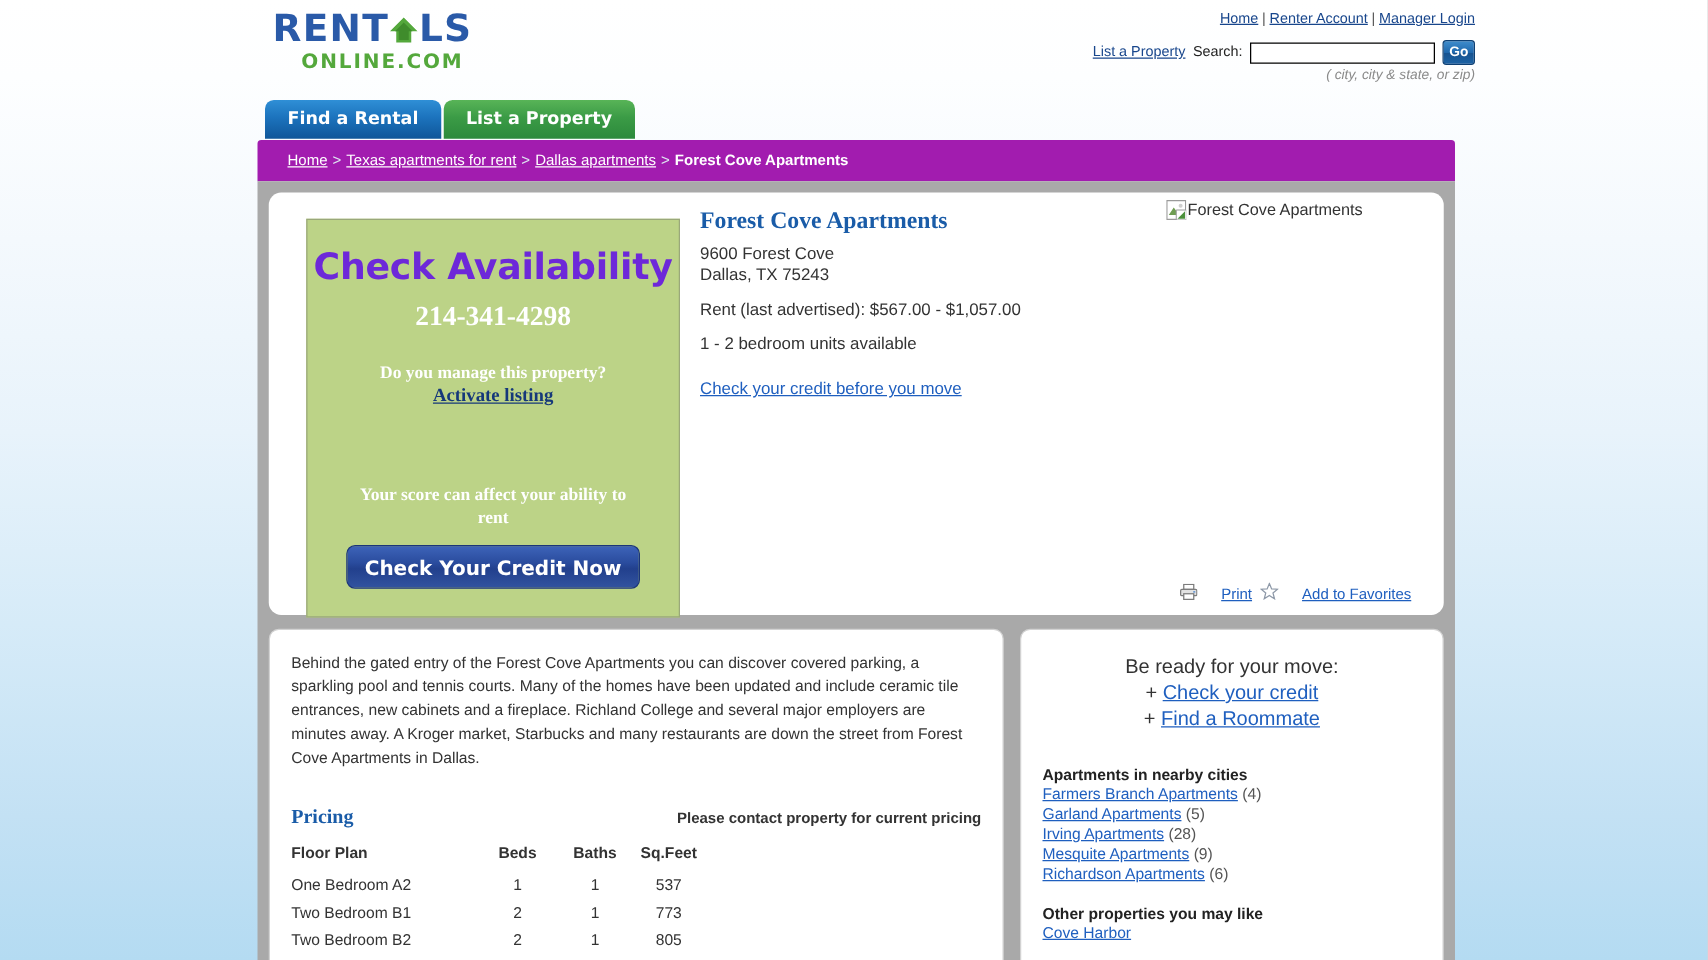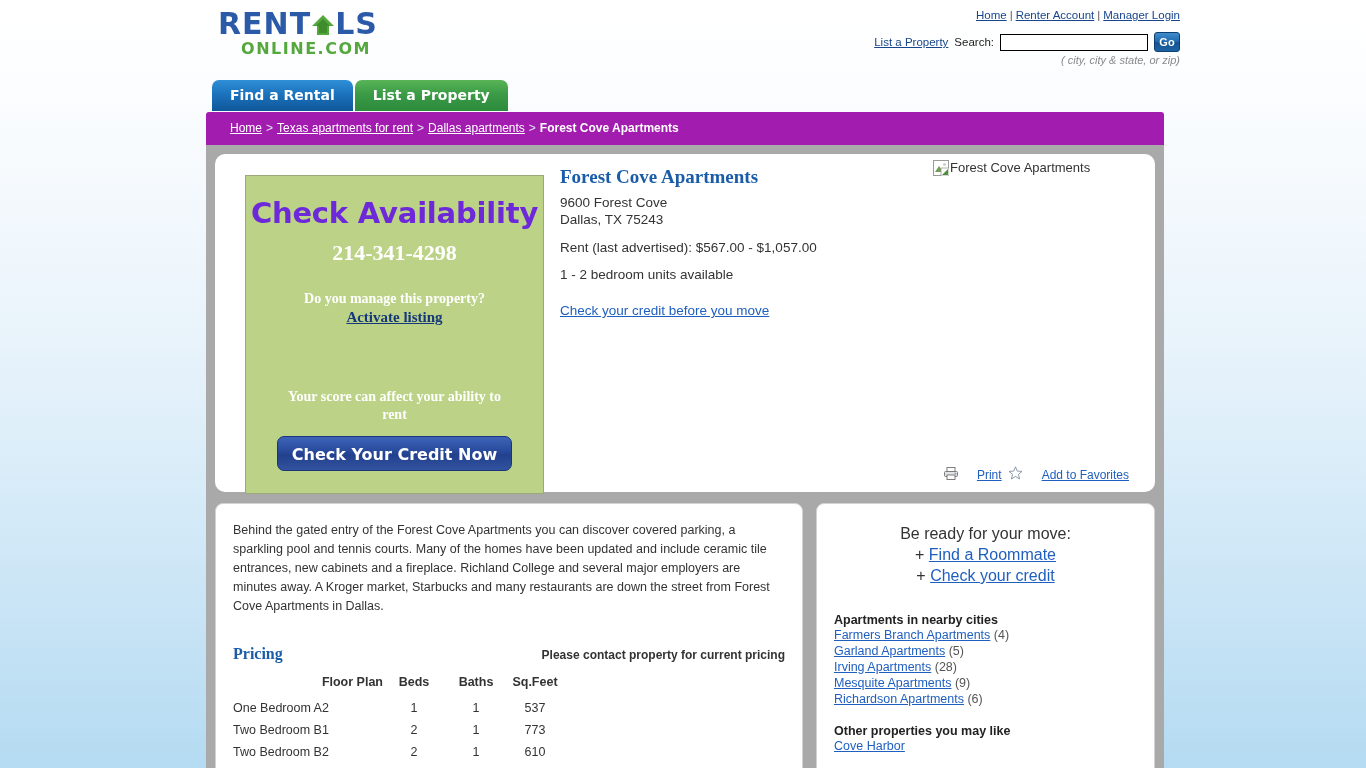--- a/index.html
+++ b/index.html
@@ -384,21 +384,21 @@
   }
   table.pricing {
     margin-top: 12px;
     border-collapse: collapse;
     width: 330px;
     font-size: 12.5px;
     color: #333;
   }
   table.pricing th {
     font-weight: bold;
-    text-align: right;
+    text-align: left;
     padding: 0 0 8px 0;
   }
   table.pricing th.c, table.pricing td.c { text-align: center; }
   table.pricing td { padding: 4px 0; }
   table.pricing col.plan { width: 150px; }
   table.pricing col.beds { width: 62px; }
   table.pricing col.baths { width: 62px; }
   table.pricing col.sqft { width: 56px; }
 
   .ready-title {
@@ -571,36 +571,36 @@
             <tr>
               <td>Two Bedroom B1</td>
               <td class="c">2</td>
               <td class="c">1</td>
               <td class="c">773</td>
             </tr>
             <tr>
               <td>Two Bedroom B2</td>
               <td class="c">2</td>
               <td class="c">1</td>
-              <td class="c">610</td>
+              <td class="c">805</td>
             </tr>
             <tr>
               <td>One Bedroom A3</td>
               <td class="c">1</td>
               <td class="c">1</td>
               <td class="c">548</td>
             </tr>
           </tbody>
         </table>
       </div>
 
       <div class="panel-right">
         <div class="ready-title">Be ready for your move:</div>
+        <div class="ready-item"><span>+</span> <a>Check your credit</a></div>
         <div class="ready-item"><span>+</span> <a>Find a Roommate</a></div>
-        <div class="ready-item"><span>+</span> <a>Check your credit</a></div>
 
         <div class="side-head">Apartments in nearby cities</div>
         <div class="side-link-row"><a>Farmers Branch Apartments</a> <span>(4)</span></div>
         <div class="side-link-row"><a>Garland Apartments</a> <span>(5)</span></div>
         <div class="side-link-row"><a>Irving Apartments</a> <span>(28)</span></div>
         <div class="side-link-row"><a>Mesquite Apartments</a> <span>(9)</span></div>
         <div class="side-link-row"><a>Richardson Apartments</a> <span>(6)</span></div>
 
         <div class="side-head2">Other properties you may like</div>
         <div class="side-link-row"><a>Cove Harbor</a></div>

